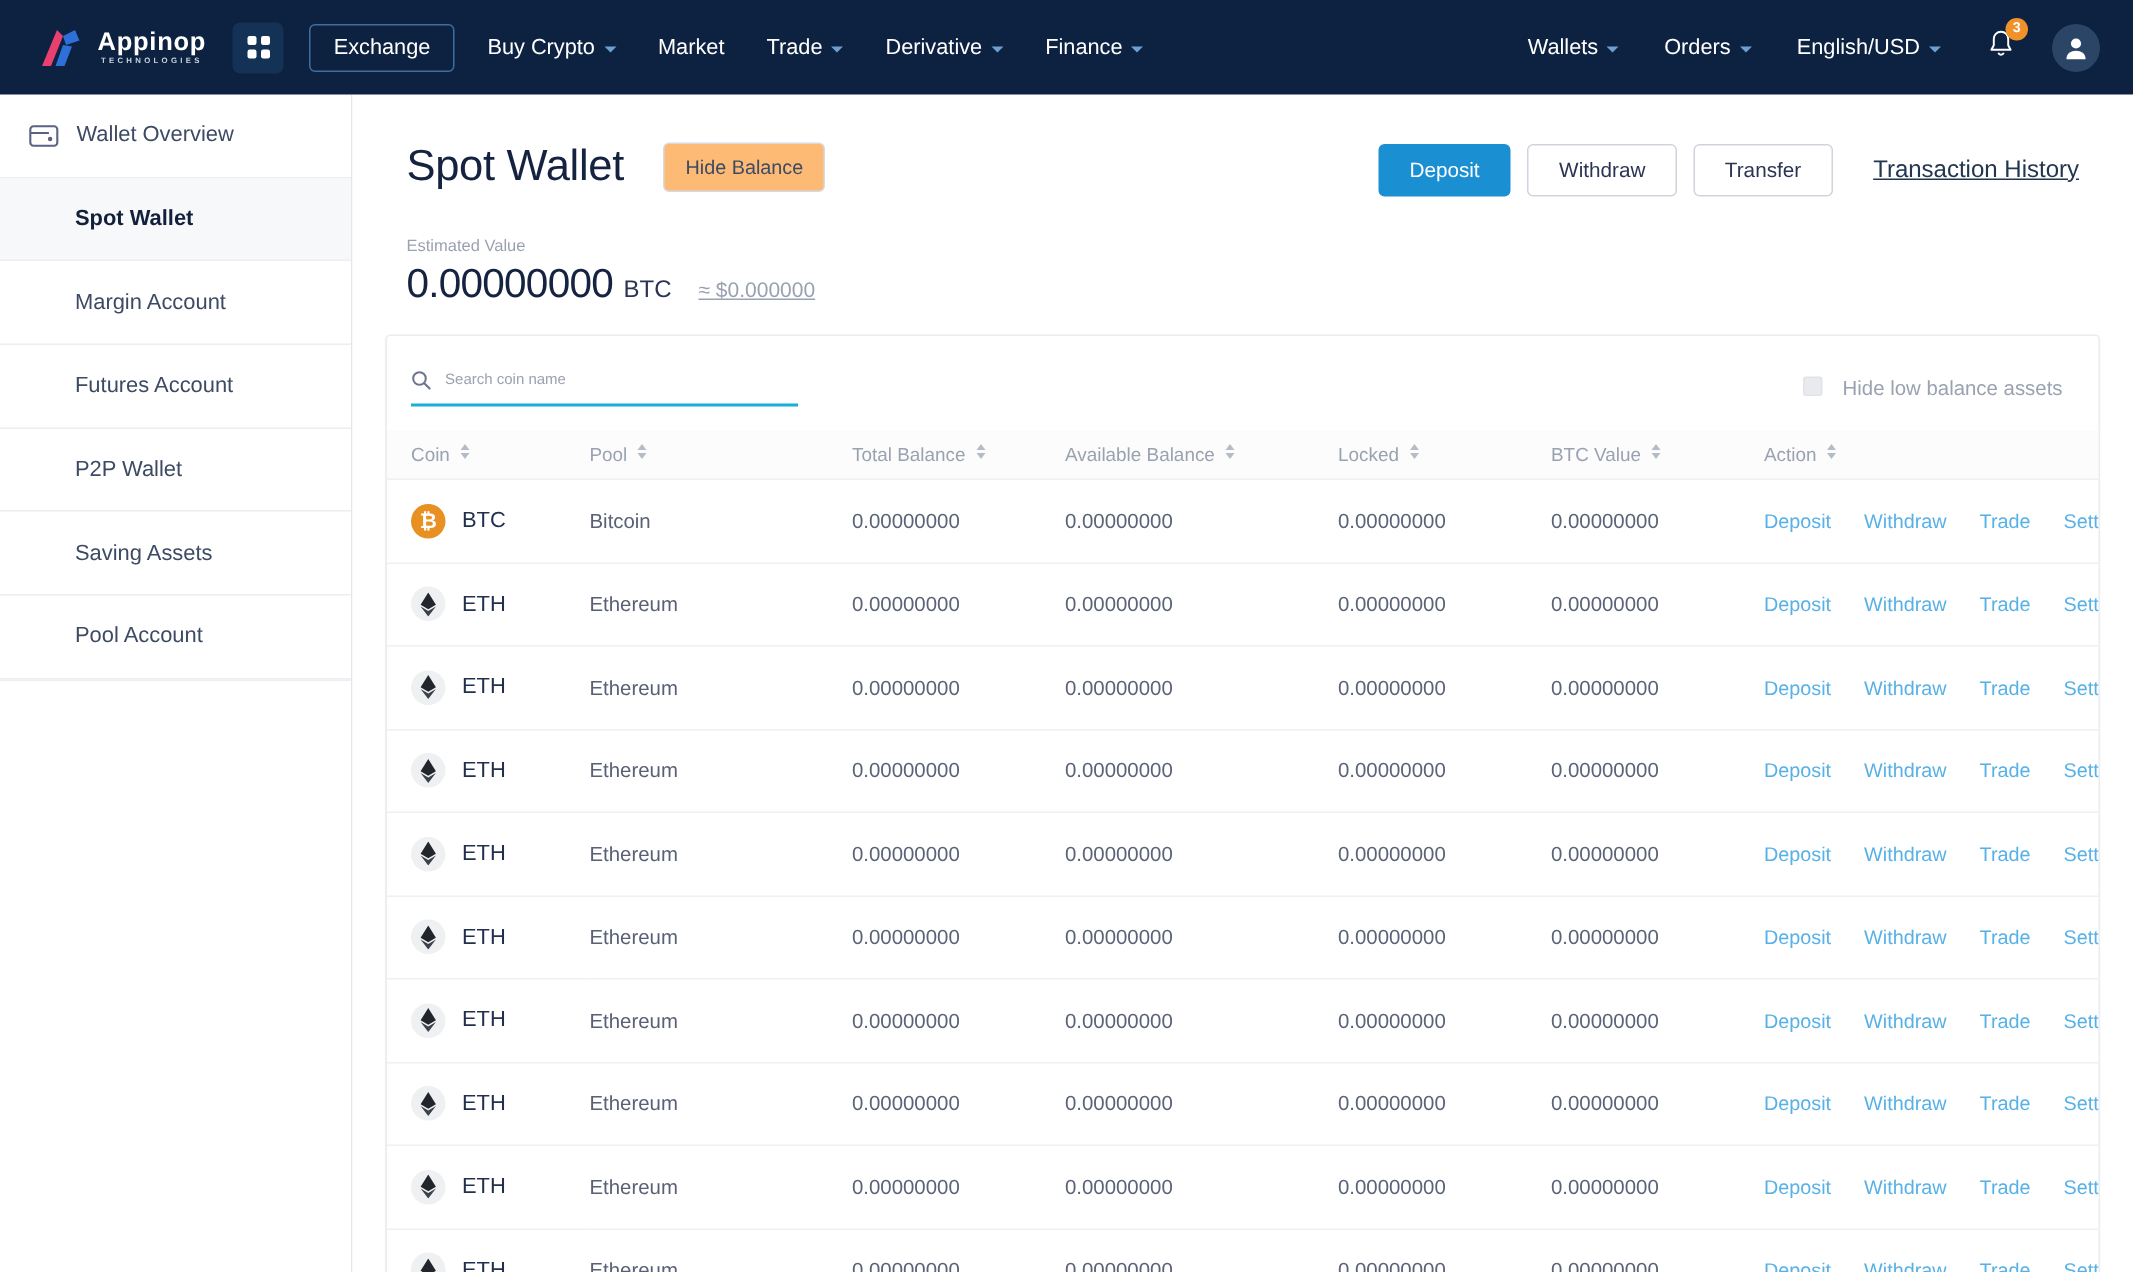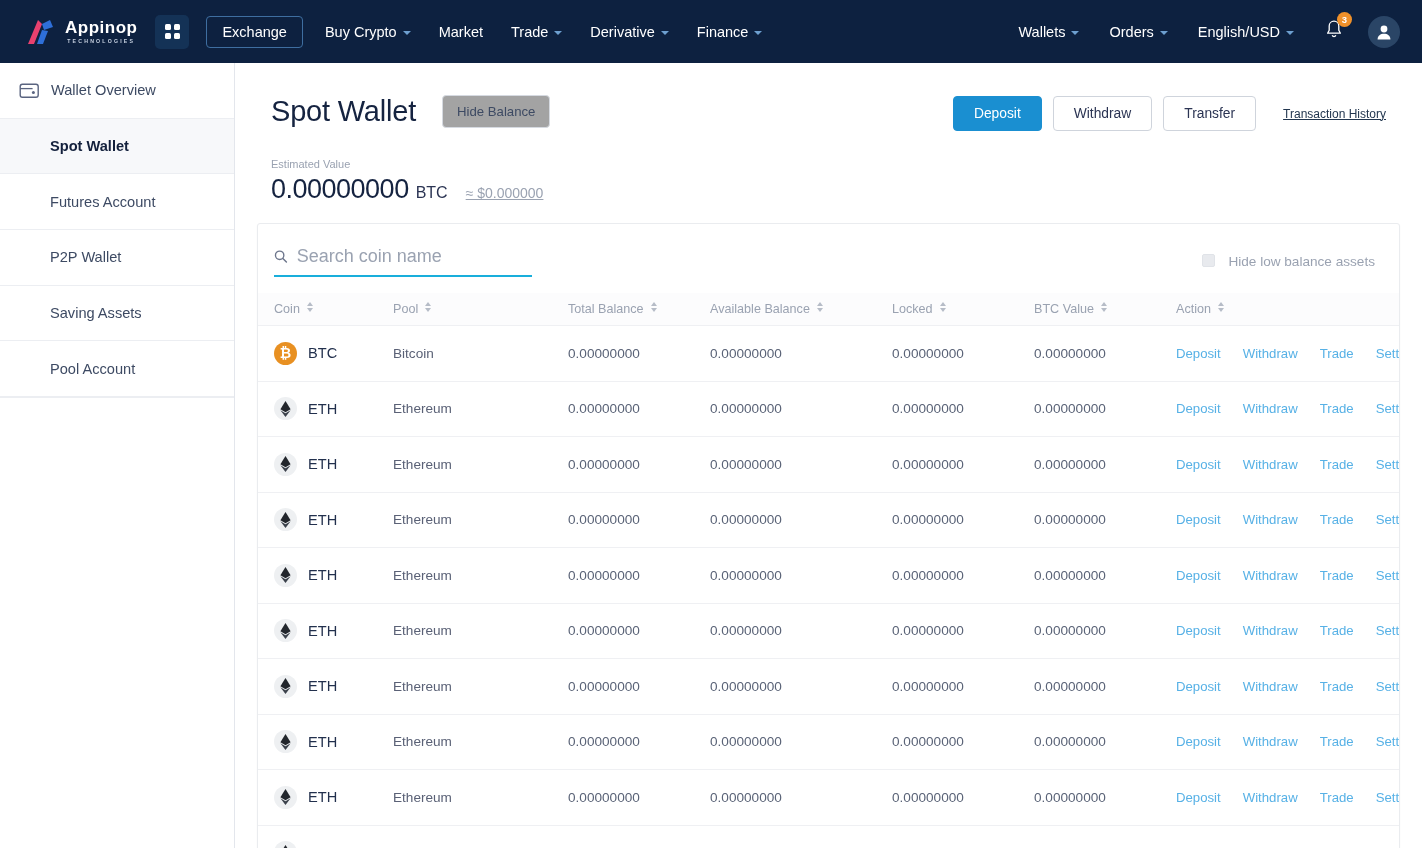--- a/index.html
+++ b/index.html
@@ -122,33 +122,33 @@
     padding: 29px 0 0 14px;
   }
   .page-title {
     font-size: 29px; font-weight: normal; color: #152340;
     letter-spacing: -.2px;
   }
   .hide-balance {
     margin-left: 26px;
     border: 1px solid #d6dae1; border-radius: 4px;
     padding: 8px 14px; font-size: 13.2px; color: #3d4a63;
-    background: #a3a3a3; cursor: pointer;
+    background: #fdba74; cursor: pointer;
   }
   .head-actions {
     margin-left: auto; display: flex; align-items: center; gap: 11px;
     padding-right: 14px; padding-top: 4px;
   }
   .btn {
     border-radius: 4px; font-size: 13.8px; cursor: pointer;
     padding: 9px 20px; border: 1px solid #cfd4dc; background: #ffffff; color: #2b3453;
   }
   .btn-primary { background: #1a8fd1; border-color: #1a8fd1; color: #ffffff; }
   .txn-history {
-    font-size: 12px; color: #22364f; text-decoration: underline;
+    font-size: 16px; color: #22364f; text-decoration: underline;
     margin-left: 16px; cursor: pointer;
   }
 
   .est-block { padding: 27px 0 0 14px; }
   .est-label { font-size: 11px; color: #9aa2b1; }
   .est-row { display: flex; align-items: baseline; margin-top: 4px; }
   .est-value { font-size: 27px; color: #152340; letter-spacing: -.5px; }
   .est-unit { font-size: 16px; color: #2b3453; margin-left: 7px; }
   .est-approx { font-size: 14px; color: #9aa2b1; margin-left: 18px; text-decoration: underline; }
 
@@ -165,21 +165,21 @@
     display: flex; align-items: center;
     padding: 22px 18px 16px 16px;
   }
   .search-wrap {
     display: flex; align-items: center; gap: 9px;
     border-bottom: 2px solid #19aedb;
     width: 258px;
     padding-bottom: 8px;
   }
   .search-input {
-    border: 0; outline: 0; font-size: 18px; color: #2b3453;
+    border: 0; outline: 0; font-size: 10px; color: #2b3453;
     font-family: "Liberation Sans", sans-serif;
     width: 100%; background: transparent;
   }
   .search-input::placeholder { color: #9aa2b1; }
   .lowbal {
     margin-left: auto; display: flex; gap: 13px;
     padding-right: 6px;
   }
   .chk {
     width: 13px; height: 13px; border-radius: 2px;
@@ -326,20 +326,23 @@
     <div class="side-item has-icon">
       <svg width="21" height="19" viewBox="0 0 21 19">
         <rect x="1.2" y="3.2" width="18" height="13" rx="2.2" fill="none" stroke="#5a6480" stroke-width="1.4"></rect>
         <path d="M1.2 7.6 L13.6 7.6" stroke="#5a6480" stroke-width="1.3"></path>
         <circle cx="14.4" cy="11.6" r="1.5" fill="#5a6480"></circle>
       </svg>
       <span>Wallet Overview</span>
     </div>
     <div class="side-item active">
       <span>Spot Wallet</span>
+    </div>
+    <div class="side-item plain">
+      <span>Margin Account</span>
     </div>
     <div class="side-item plain">
       <span>Futures Account</span>
     </div>
     <div class="side-item plain">
       <span>P2P Wallet</span>
     </div>
     <div class="side-item plain">
       <span>Saving Assets</span>
     </div>

